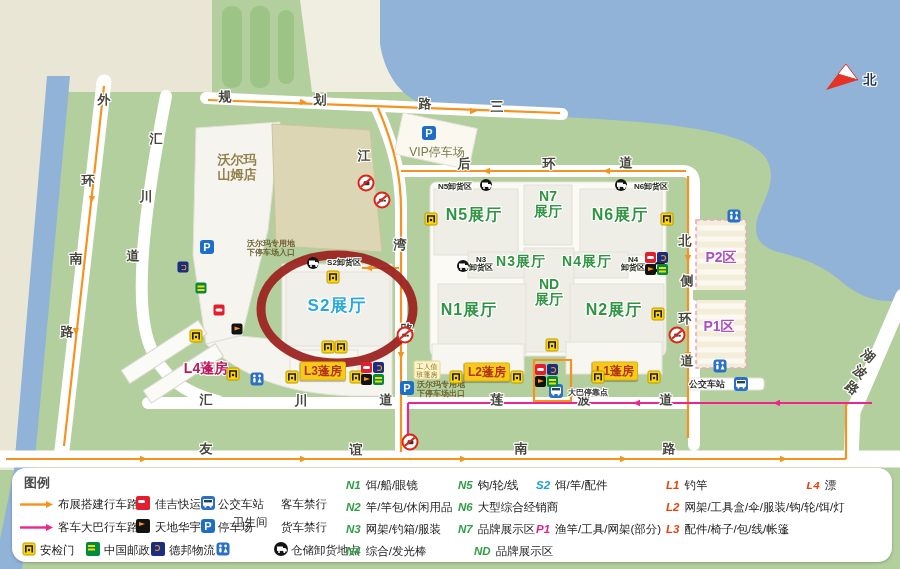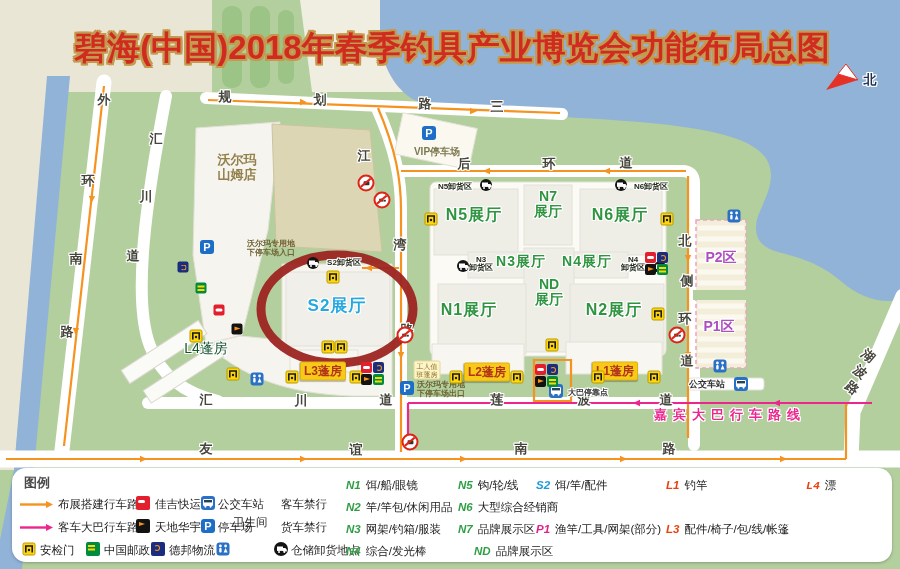--- a/index.html
+++ b/index.html
@@ -12,26 +12,26 @@
          color:#d02b1e;white-space:nowrap;z-index:5;letter-spacing:0;
          text-shadow:-2px -2px 0 #c49a50,2px -2px 0 #c49a50,-2px 2px 0 #c49a50,2px 2px 0 #c49a50,0 2px 0 #c49a50,2px 0 0 #c49a50,0 -2px 0 #c49a50,-2px 0 0 #c49a50;}
   .north{font-size:13px;font-weight:bold;color:#203050;}
   .road{font-size:13px;font-weight:bold;color:#45453c;}
   .hall{font-size:16px;font-weight:bold;color:#2f9440;letter-spacing:1px;}
   .hall.two{font-size:14px;line-height:15px;text-align:center;letter-spacing:0;}
   .hall.mid{font-size:14px;}
   .s2t{font-size:17px;font-weight:bold;color:#25a8e0;letter-spacing:1px;}
   .tentbox{background:#f7ca1a;border:1px solid #e0b40c;border-radius:2px;padding:0 3px;font-size:12px;
            font-weight:bold;color:#b23418;box-shadow:0 1px 1px rgba(0,0,0,.25);}
-  .l4t{font-size:14px;font-weight:normal;color:#14532d;}
+  .l4t{font-size:14px;font-weight:bold;color:#be185d;margin-top:20px;}
   .pz{font-size:14px;font-weight:bold;color:#ae4fc0;}
   .unl{font-size:8px;font-weight:bold;color:#23291a;}
   .unl.two{line-height:8px;text-align:center;}
   .tinybrown{font-size:8px;color:#6d6233;font-weight:bold;line-height:8.5px;}
-  .beige{font-size:10px;color:#7c7850;font-weight:bold;}
+  .beige{font-size:12px;color:#7c7850;font-weight:normal;}
   .walstore{font-size:13px;font-weight:bold;color:#93804a;line-height:15px;text-align:center;}
   .wallot{font-size:15px;font-weight:bold;color:#93804a;line-height:18px;text-align:center;letter-spacing:1px;}
   .guest{font-size:13px;font-weight:bold;color:#ed268e;letter-spacing:6px;}
   .workerbox{background:#fdf4c8;border:1px solid #e5d79a;font-size:7px;color:#8a6d1f;line-height:7.5px;
              padding:1px 2px;border-radius:2px;text-align:center;}
   .busstop{font-size:8px;font-weight:bold;color:#333;}
   .busstation{font-size:9px;font-weight:bold;color:#333;}
   
   .ic{position:absolute;transform:translate(-50%,-50%);z-index:4;display:flex;align-items:center;justify-content:center;}
   .gate{width:11px;height:11px;background:#ffd60a;border:1px solid #b89b00;border-radius:2px;}
@@ -196,21 +196,20 @@
   </g>
 
   <ellipse cx="337" cy="309" rx="76" ry="54" fill="none" stroke="#9c2420" stroke-width="9" opacity="0.95"></ellipse>
 
   <g>
     <path d="M826,90 L858,80 L838,74 Z" fill="#e63127"></path>
     <path d="M838,74 L858,80 L846,64 Z" fill="#ffffff" stroke="#e63127" stroke-width="1"></path>
   </g>
 </svg>
 
-<div class="title">碧海(中国)2018年春季钓具产业博览会功能布局总图</div>
 <div class="lb north ow" style="left:870px;top:80px;">北</div>
 
 <div class="lb road ow" style="left:225px;top:97px;">规</div>
 <div class="lb road ow" style="left:320px;top:100px;">划</div>
 <div class="lb road ow" style="left:425px;top:104px;">路</div>
 <div class="lb road ow" style="left:497px;top:107px;">三</div>
 <div class="lb road ow" style="left:104px;top:100px;">外</div>
 <div class="lb road ow" style="left:88px;top:181px;">环</div>
 <div class="lb road ow" style="left:76px;top:259px;">南</div>
 <div class="lb road ow" style="left:67px;top:332px;">路</div>
@@ -289,21 +288,20 @@
   <div>N4</div>
   <div>卸货区</div>
 </div>
 
 <div class="lb busstop ow" style="left:588px;top:392px;">大巴停靠点</div>
 <div class="lb busstation ow" style="left:707px;top:384px;">公交车站</div>
 <div class="lb workerbox" style="left:427px;top:370px;">
   <div>工人值</div>
   <div>班蓬房</div>
 </div>
-<div class="lb guest ow" style="left:730px;top:415px;">嘉宾大巴行车路线</div>
 
 <div class="ic gate" style="left:431px;top:219px;">
       <svg width="11" height="11" viewBox="-5.5 -5.5 11 11">
         <use href="#sym-gate-g"></use>
       </svg>
     </div>
 <div class="ic gate" style="left:667px;top:219px;">
       <svg width="11" height="11" viewBox="-5.5 -5.5 11 11">
         <use href="#sym-gate-g"></use>
       </svg>
@@ -576,16 +574,17 @@
 <div class="lg" style="left:346px;top:500px;"><span class="code n">N2</span><span class="desc">竿/竿包/休闲用品</span></div>
 <div class="lg" style="left:346px;top:522px;"><span class="code n">N3</span><span class="desc">网架/钓箱/服装</span></div>
 <div class="lg" style="left:346px;top:544px;"><span class="code n">N4</span><span class="desc">综合/发光棒</span></div>
 <div class="lg" style="left:458px;top:478px;"><span class="code n">N5</span><span class="desc">钩/轮/线</span></div>
 <div class="lg" style="left:458px;top:500px;"><span class="code n">N6</span><span class="desc">大型综合经销商</span></div>
 <div class="lg" style="left:458px;top:522px;"><span class="code n">N7</span><span class="desc">品牌展示区</span></div>
 <div class="lg" style="left:458px;top:544px;margin-left:16px;"><span class="code n">ND</span><span class="desc">品牌展示区</span></div>
 <div class="lg" style="left:536px;top:478px;"><span class="code s">S2</span><span class="desc">饵/竿/配件</span></div>
 <div class="lg" style="left:536px;top:522px;"><span class="code p">P1</span><span class="desc">渔竿/工具/网架(部分)</span></div>
 <div class="lg" style="left:666px;top:478px;"><span class="code l">L1</span><span class="desc">钓竿</span></div>
+<div class="lg" style="left:666px;top:500px;"><span class="code l">L2</span><span class="desc">网架/工具盒/伞/服装/钩/轮/饵/灯</span></div>
 <div class="lg" style="left:666px;top:522px;"><span class="code l">L3</span><span class="desc">配件/椅子/包/线/帐篷</span></div>
 <div class="lg" style="left:806px;top:478px;font-family:Liberation Mono, monospace;"><span class="code l">L4</span><span class="desc">漂</span></div>
 
 </div>
 
 </body></html>

